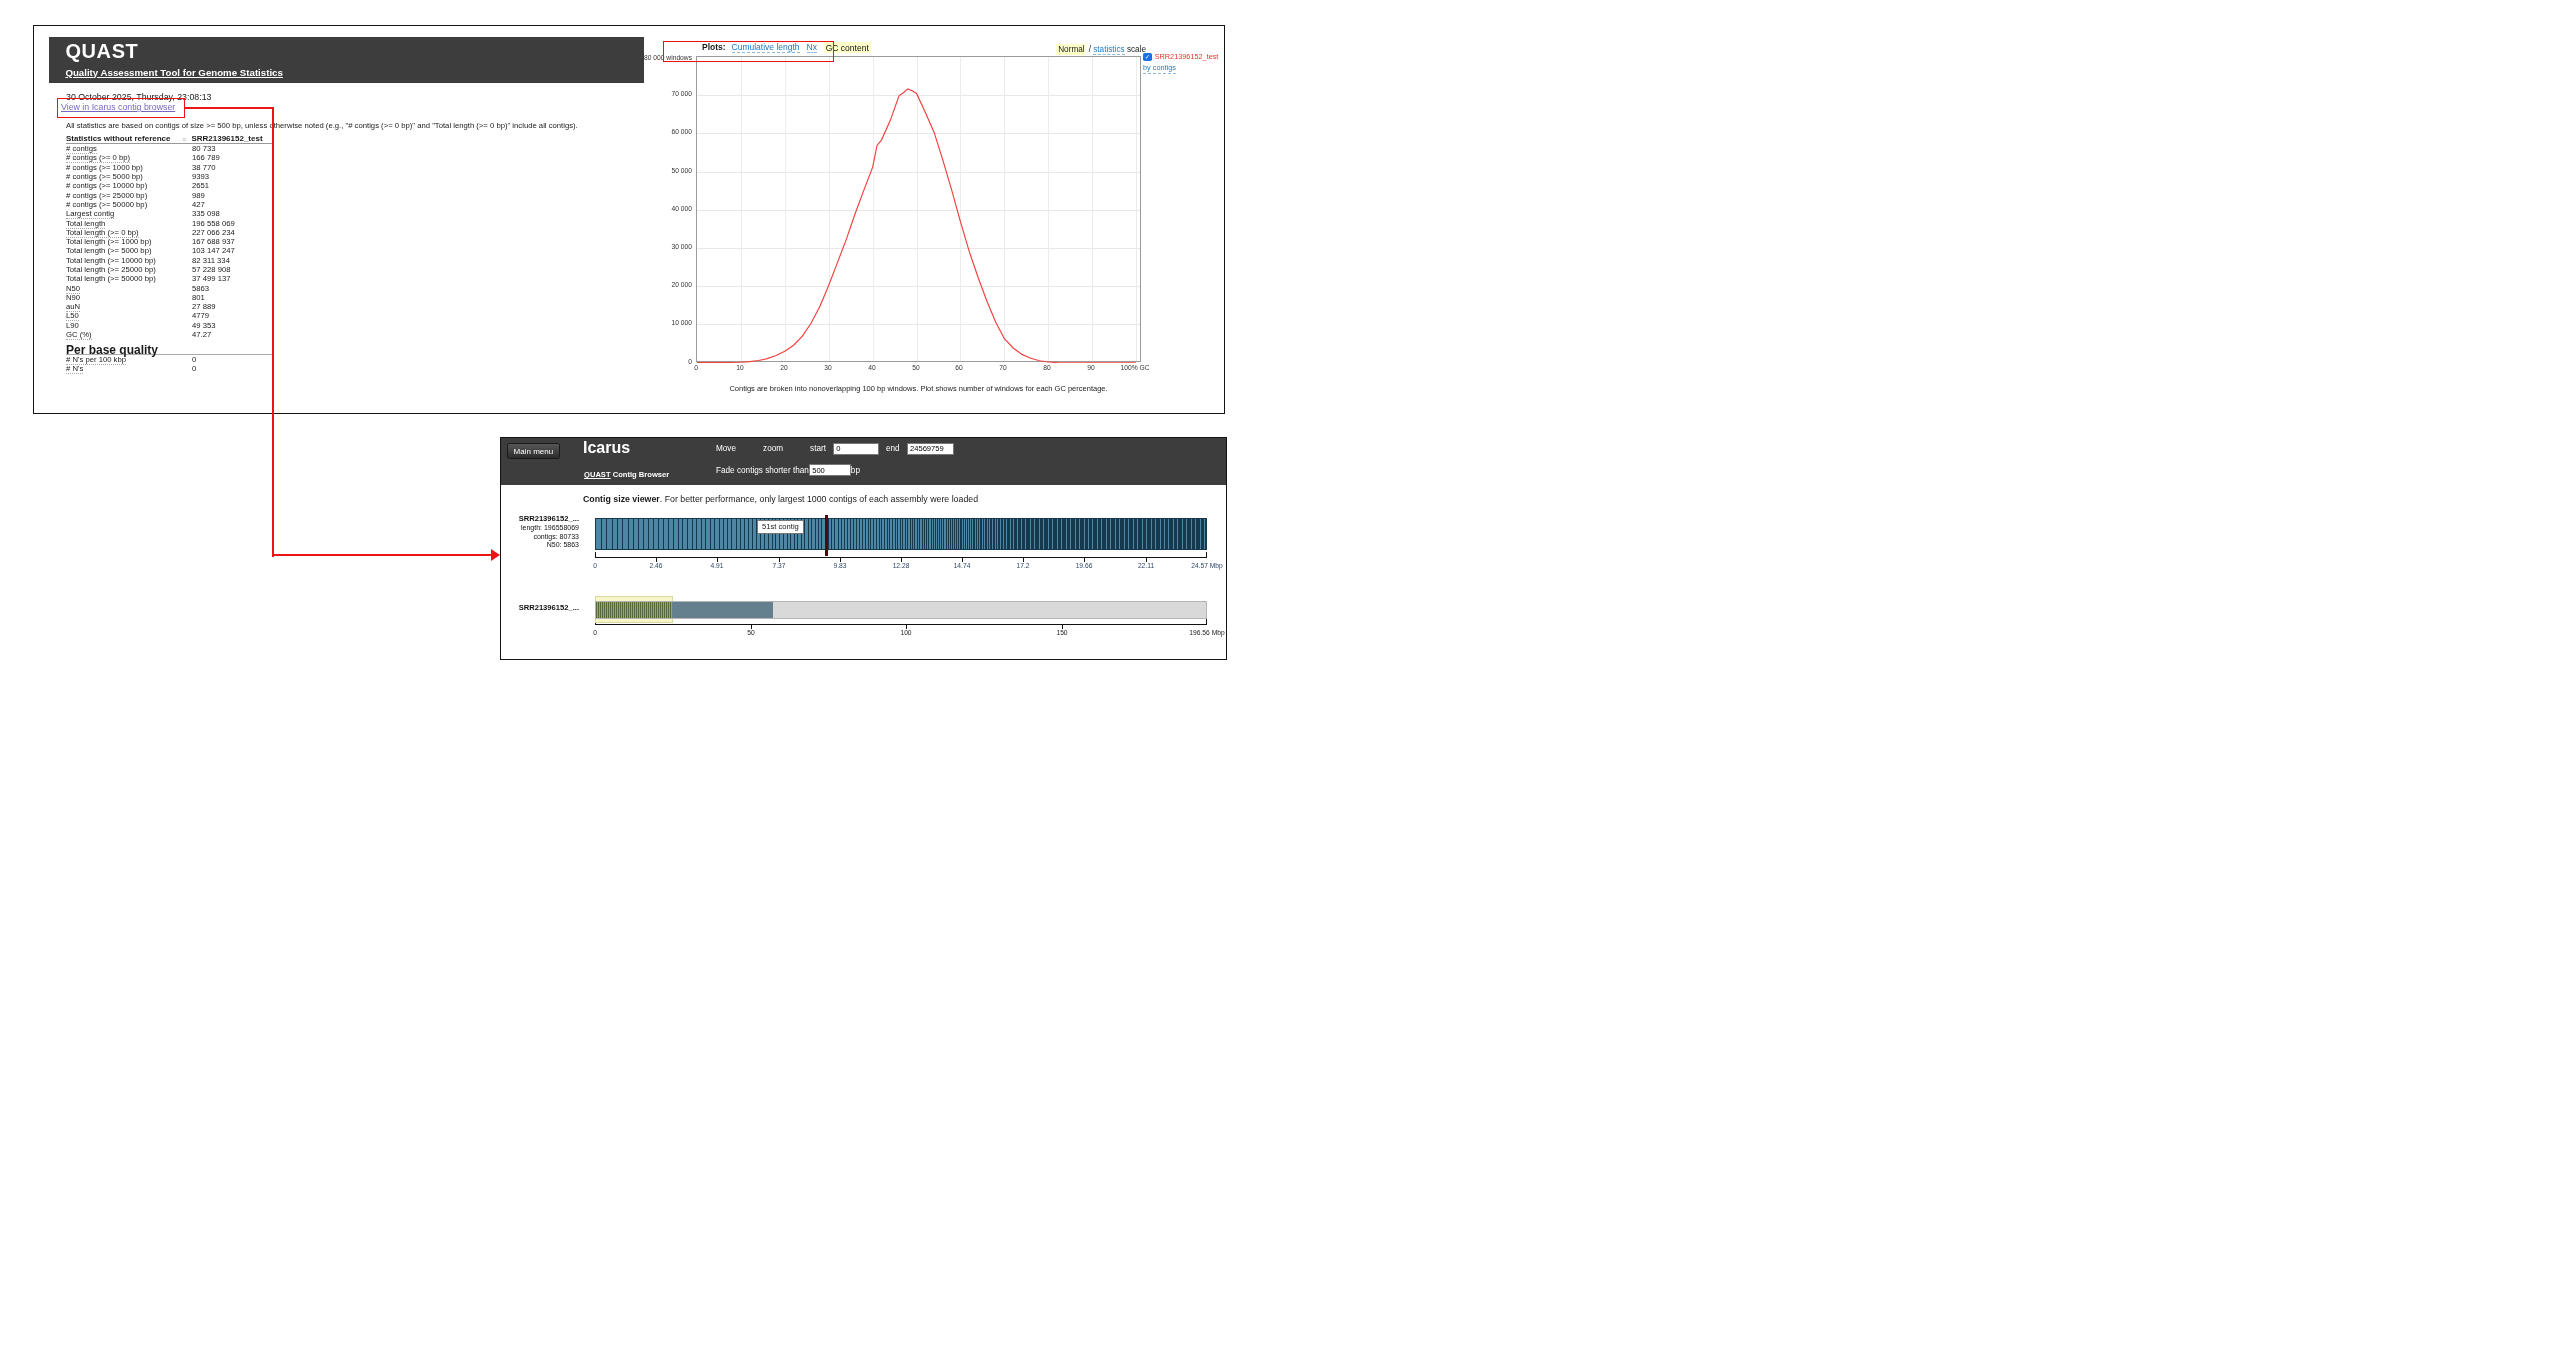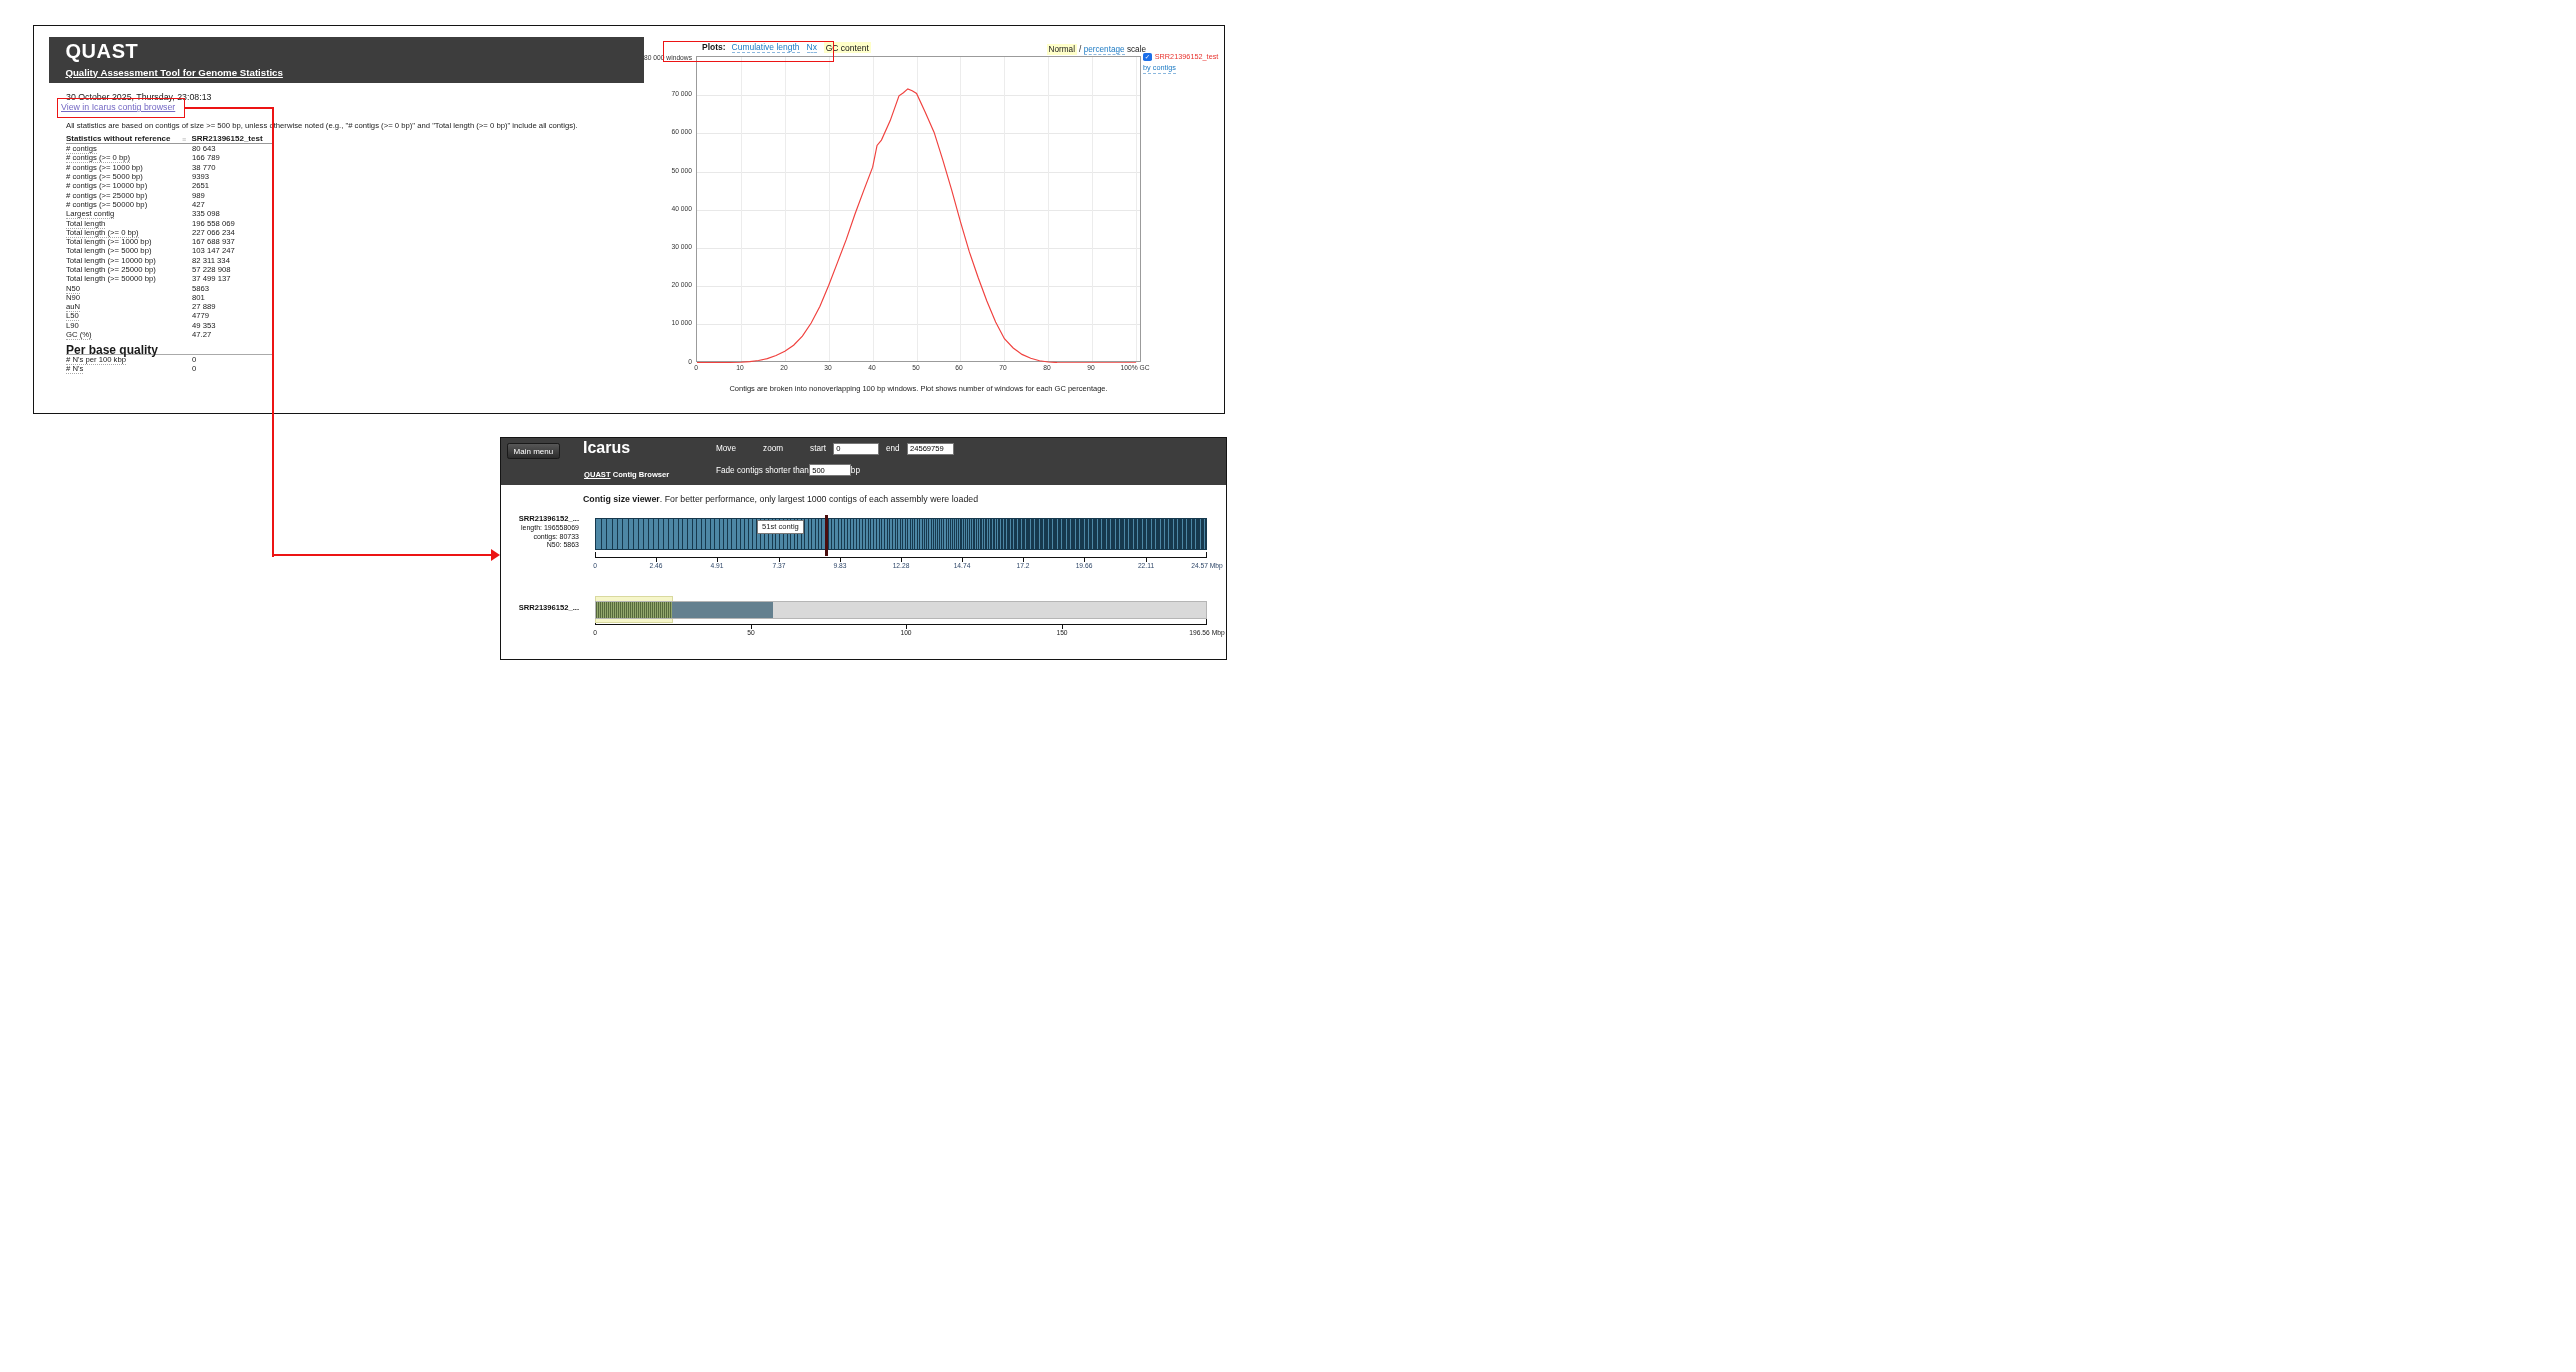--- a/index.html
+++ b/index.html
@@ -117,21 +117,21 @@
 
     <div class="stat-table">
       <div class="thead">
         <span class="metric-h">Statistics without reference</span>
         <span class="sort-ic">≡</span>
         <span>SRR21396152_test</span>
       </div>
       <div id="stat-rows">
           <div class="trow">
             <div class="lbl"><span class="dotted"># contigs</span></div>
-            <div class="val">80 643</div>
+            <div class="val">80 733</div>
           </div>
           <div class="trow">
             <div class="lbl"><span class="dotted"># contigs (&gt;= 0 bp)</span></div>
             <div class="val">166 789</div>
           </div>
           <div class="trow">
             <div class="lbl"><span># contigs (&gt;= 1000 bp)</span></div>
             <div class="val">38 770</div>
           </div>
           <div class="trow">
@@ -218,21 +218,21 @@
             <div class="val">0</div>
           </div>
         </div>
     </div>
 
     <div class="plots-bar">
       <span class="plots-label">Plots:</span><span id="plots-tabs"><span class="ptab link">Cumulative length</span><span class="ptab link">Nx</span><span class="ptab selected">GC content</span></span>
     </div>
 
     <div class="scale-toggle">
-      <span class="hl">Normal</span><span> / </span><span class="bluelink">percentage</span><span> scale</span>
+      <span class="hl">Normal</span><span> / </span><span class="bluelink">statistics</span><span> scale</span>
     </div>
 
     <div class="legend">
       <div class="row1">
         <span class="chk">✓</span>
         <span class="name">SRR21396152_test</span>
       </div>
       <span class="sub">by contigs</span>
     </div>
 

